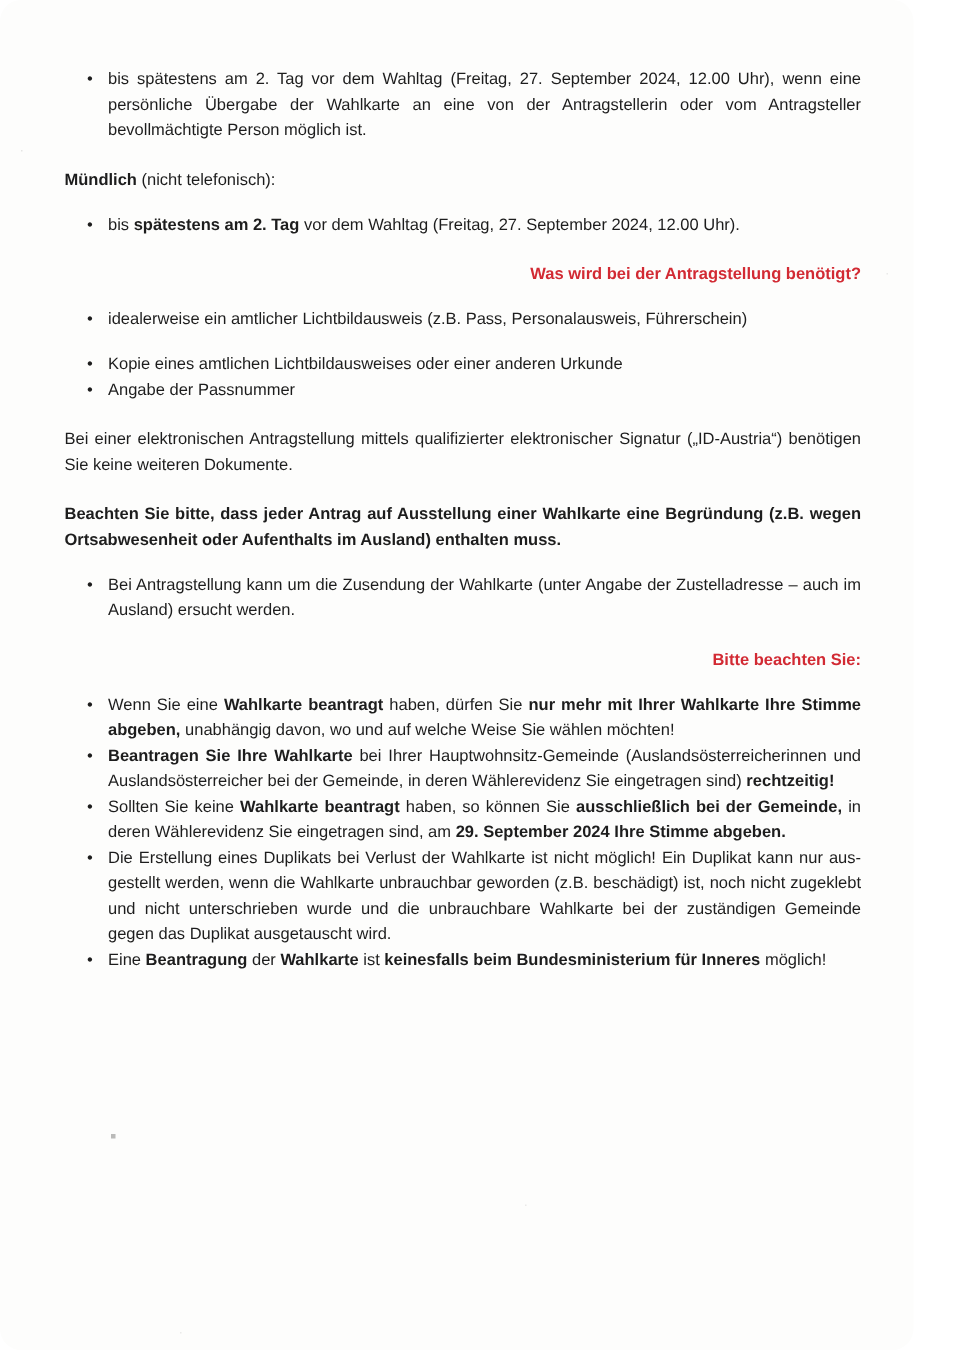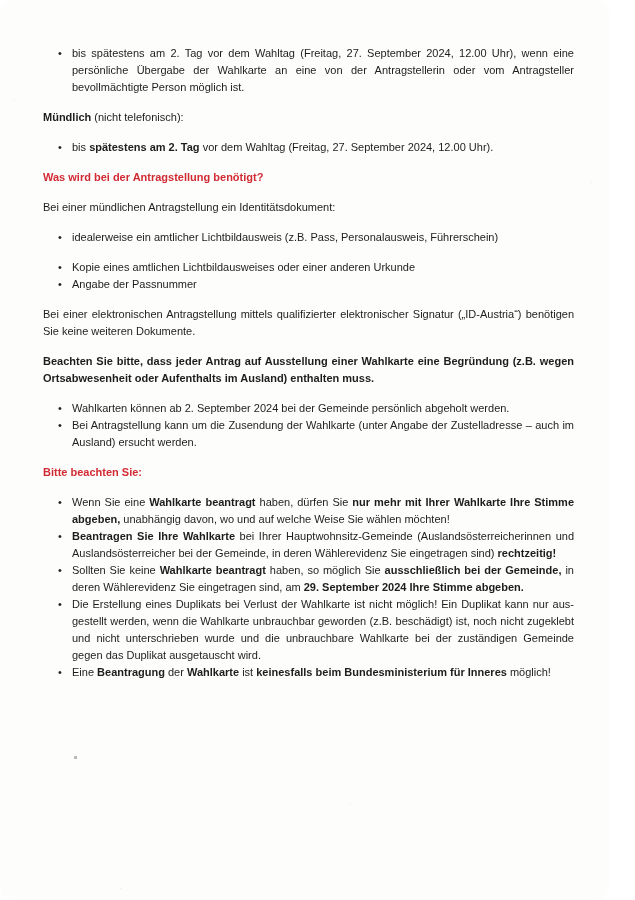--- a/index.html
+++ b/index.html
@@ -19,27 +19,27 @@
     overflow: hidden;
     border-radius: 14px;
   }
   .content {
     position: absolute;
     top: 45px;
     left: 43px;
     right: 35px;
   }
   .block {
-    margin: 4px 0 13px 0;
+    margin: 16px 0 13px 0;
     text-align: justify;
   }
   .heading {
     color: var(--red, #d22a33);
     font-weight: bold;
-    text-align: left;
+    text-align: right;
   }
   ul.bullets {
     margin: 0 0 13px 0;
     padding: 0;
     list-style: none;
   }
   ul.bullets li {
     position: relative;
     padding-left: 29px;
     text-align: justify;
@@ -73,36 +73,34 @@
   <div class="specks"></div>
   <div class="content">
       <ul class="bullets">
         <li><span>bis spätestens am 2. Tag vor dem Wahltag (Freitag, 27. September 2024, 12.00 Uhr), wenn eine persönliche Übergabe der Wahlkarte an eine von der Antragstellerin oder vom Antragsteller bevollmächtigte Person möglich ist.</span></li>
       </ul>
       <div class="block para"><span class="bold">Mündlich</span><span> (nicht telefonisch):</span></div>
       <ul class="bullets">
         <li><span>bis </span><span class="bold">spätestens am 2. Tag</span><span> vor dem Wahltag (Freitag, 27. September 2024, 12.00 Uhr).</span></li>
       </ul>
       <div class="block heading">Was wird bei der Antragstellung benötigt?</div>
-      <div class="block para"><span>Bei einer mündlichen Antragstellung ein Identitätsdokument:</span></div>
       <ul class="bullets">
         <li><span>idealerweise ein amtlicher Lichtbildausweis (z.B. Pass, Personalausweis, Führerschein)</span></li>
       </ul>
       <ul class="bullets">
         <li><span>Kopie eines amtlichen Lichtbildausweises oder einer anderen Urkunde</span></li>
         <li><span>Angabe der Passnummer</span></li>
       </ul>
       <div class="block para"><span>Bei einer elektronischen Antragstellung mittels qualifizierter elektronischer Signatur („ID-Austria“) benötigen Sie keine weiteren Dokumente.</span></div>
       <div class="block para"><span class="bold">Beachten Sie bitte, dass jeder Antrag auf Ausstellung einer Wahlkarte eine Begründung (z.B. wegen Orts­abwesenheit oder Aufenthalts im Ausland) enthalten muss.</span></div>
       <ul class="bullets">
-        <li><span>Wahlkarten können ab 2. September 2024 bei der Gemeinde persönlich abgeholt werden.</span></li>
         <li><span>Bei Antragstellung kann um die Zusendung der Wahlkarte (unter Angabe der Zustelladresse – auch im Ausland) ersucht werden.</span></li>
       </ul>
       <div class="block heading">Bitte beachten Sie:</div>
       <ul class="bullets">
         <li><span>Wenn Sie eine </span><span class="bold">Wahlkarte beantragt</span><span> haben, dürfen Sie </span><span class="bold">nur mehr mit Ihrer Wahlkar­te Ihre Stimme abgeben,</span><span> unabhängig davon, wo und auf welche Weise Sie wählen möchten!</span></li>
         <li><span class="bold">Beantragen Sie Ihre Wahlkarte</span><span> bei Ihrer Hauptwohnsitz-Gemeinde (Auslandsösterreicherinnen und Auslandsösterreicher bei der Gemeinde, in deren Wählerevidenz Sie eingetragen sind) </span><span class="bold">rechtzeitig!</span></li>
-        <li><span>Sollten Sie keine </span><span class="bold">Wahlkarte beantragt</span><span> haben, so möglich Sie </span><span class="bold">ausschließlich bei der Gemeinde,</span><span> in deren Wählerevidenz Sie eingetragen sind, am </span><span class="bold">29. September 2024 Ihre Stimme abgeben.</span></li>
+        <li><span>Sollten Sie keine </span><span class="bold">Wahlkarte beantragt</span><span> haben, so können Sie </span><span class="bold">ausschließlich bei der Gemeinde,</span><span> in deren Wählerevidenz Sie eingetragen sind, am </span><span class="bold">29. September 2024 Ihre Stimme abgeben.</span></li>
         <li><span>Die Erstellung eines Duplikats bei Verlust der Wahlkarte ist nicht möglich! Ein Duplikat kann nur aus­gestellt werden, wenn die Wahlkarte unbrauchbar geworden (z.B. beschädigt) ist, noch nicht zuge­klebt und nicht unterschrieben wurde und die unbrauchbare Wahlkarte bei der zuständigen Gemein­de gegen das Duplikat ausgetauscht wird.</span></li>
         <li><span>Eine </span><span class="bold">Beantragung</span><span> der </span><span class="bold">Wahlkarte</span><span> ist </span><span class="bold">keinesfalls beim Bundesministerium für Inneres</span><span> möglich!</span></li>
       </ul>
     </div>
 </div>
 
 </body></html>

